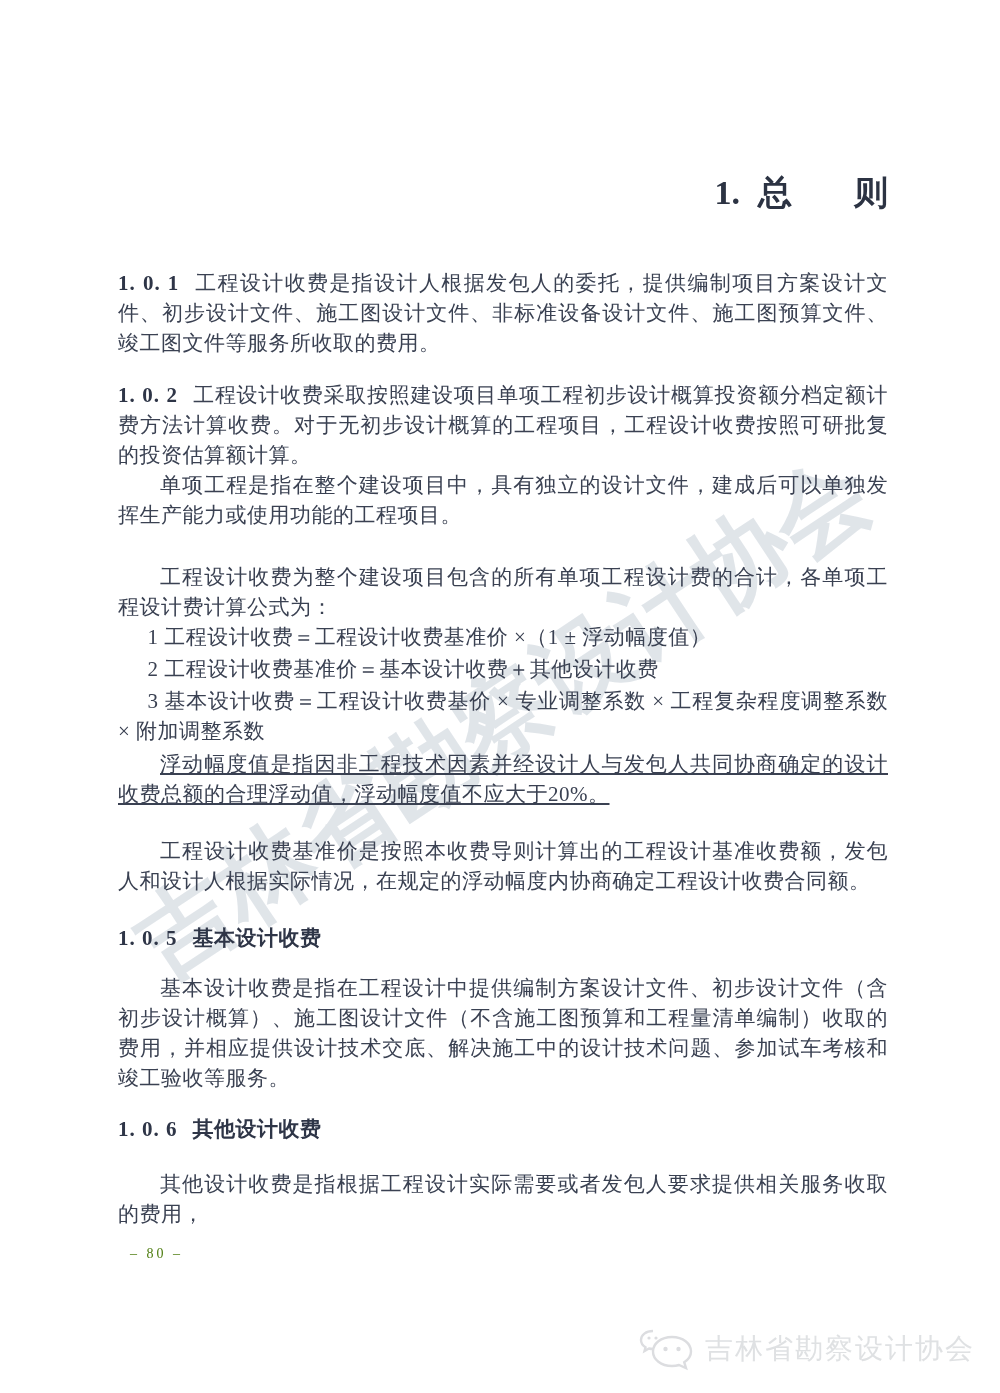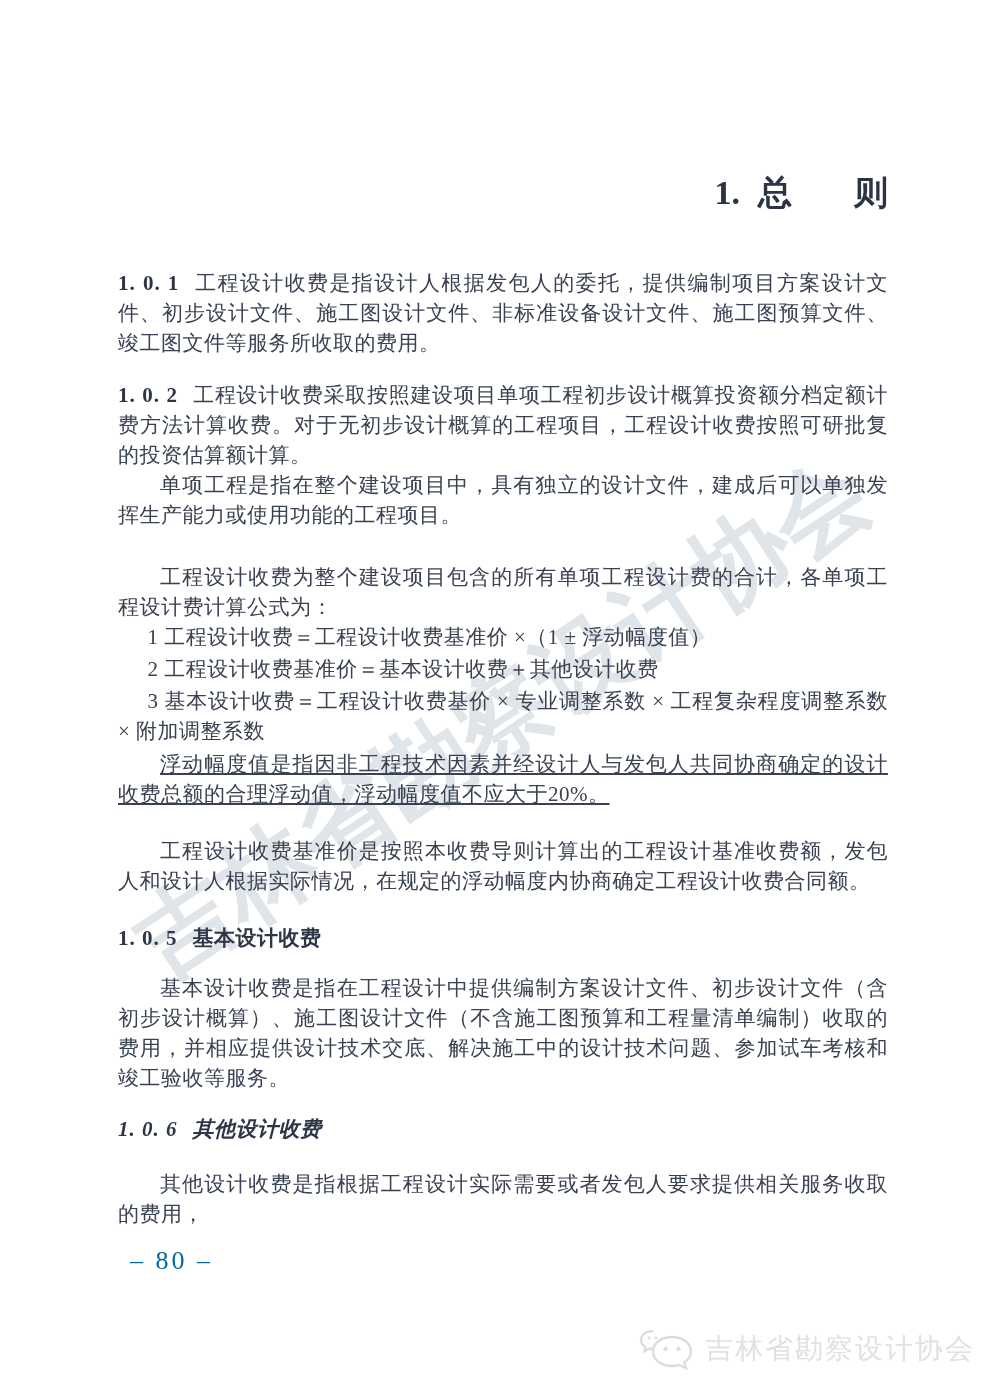--- a/index.html
+++ b/index.html
@@ -49,28 +49,28 @@
   #h3       { margin-top: 18px; }
   #p3intro  { margin-top: 32px; }
   #f1       { margin-top: 0; }
   #f2       { margin-top: 2px; }
   #f3       { margin-top: 2px; }
   #p3note   { margin-top: 3px; text-decoration: underline; }
   #h4       { margin-top: 8px; }
   #p4       { margin-top: 27px; }
   #h5       { margin-top: 27px; }
   #p5       { margin-top: 20px; }
-  #h6       { margin-top: 21px; font-style: italic; }
+  #h6       { margin-top: 21px; }
   #p6       { margin-top: 25px; }
 
   .pageno {
     margin: 17px 0 0 12px;
-    font-size: 26px;
+    font-size: 14px;
     letter-spacing: 3px;
-    color: #0369a1;
+    color: #4d7c0f;
   }
 
   
   .watermark {
     position: absolute;
     left: 504px;
     top: 718px;
     transform: translate(-50%, -50%) rotate(-33.5deg);
     transform-origin: center center;
     white-space: nowrap;

